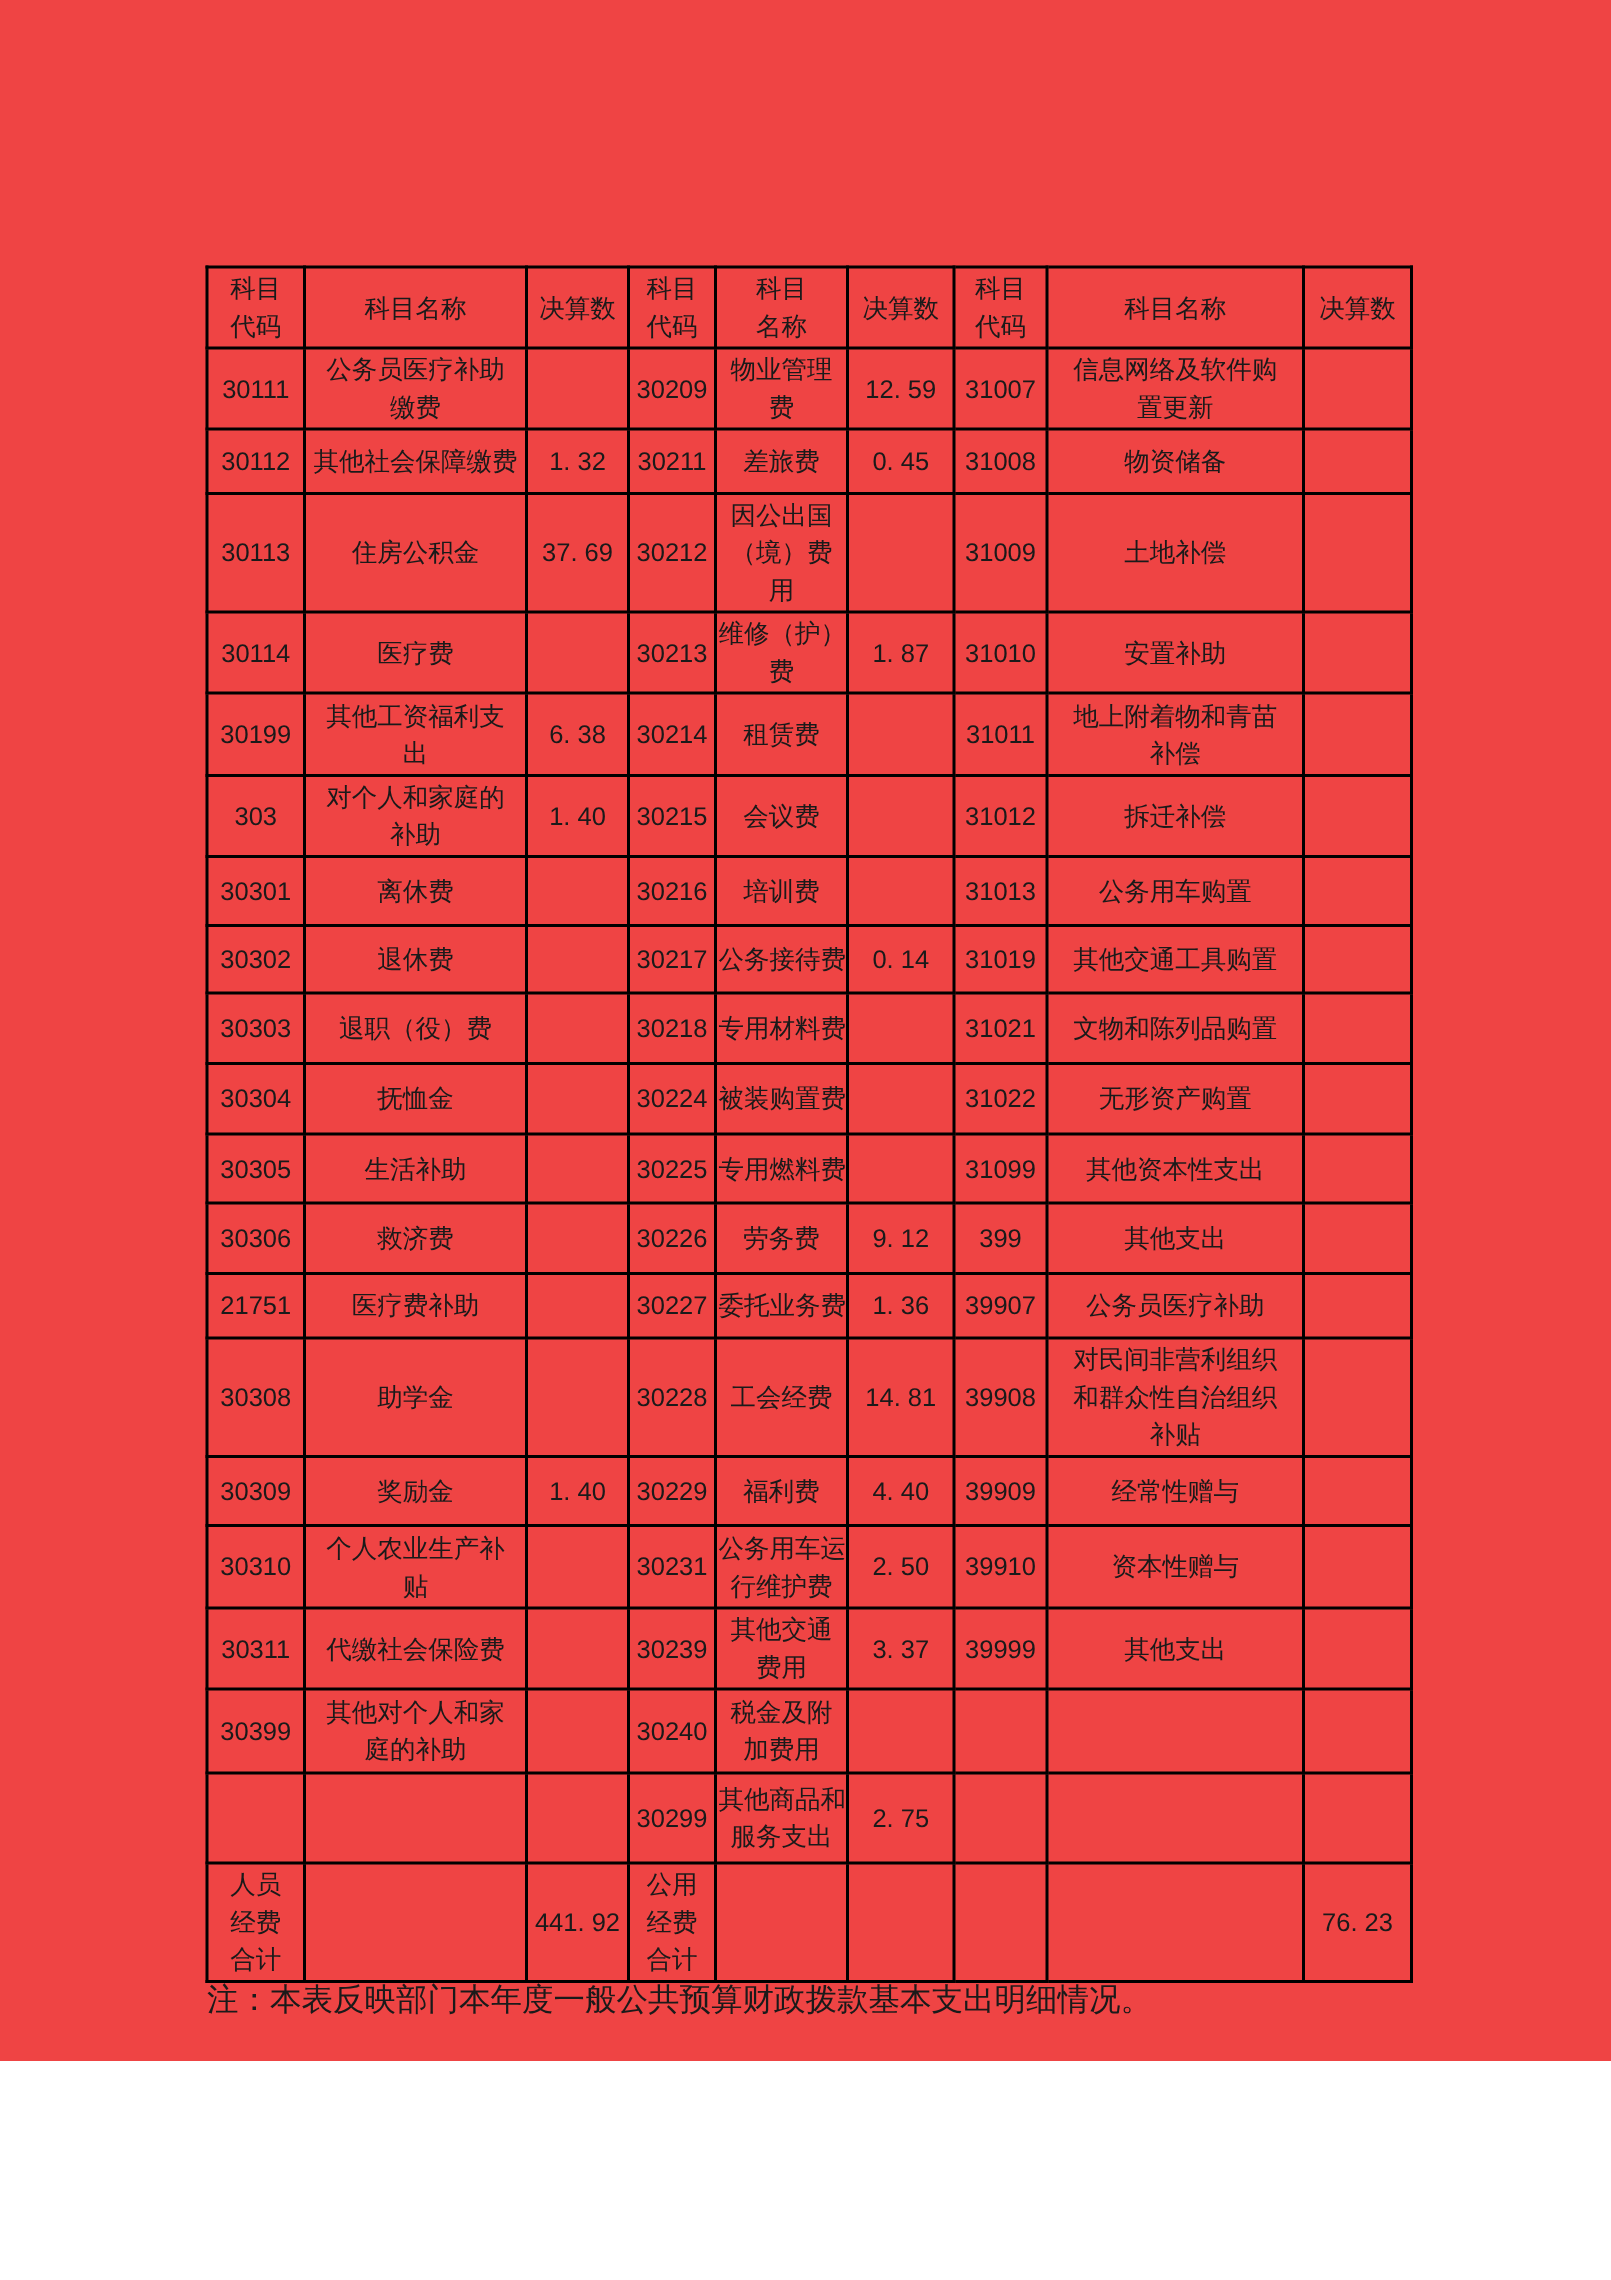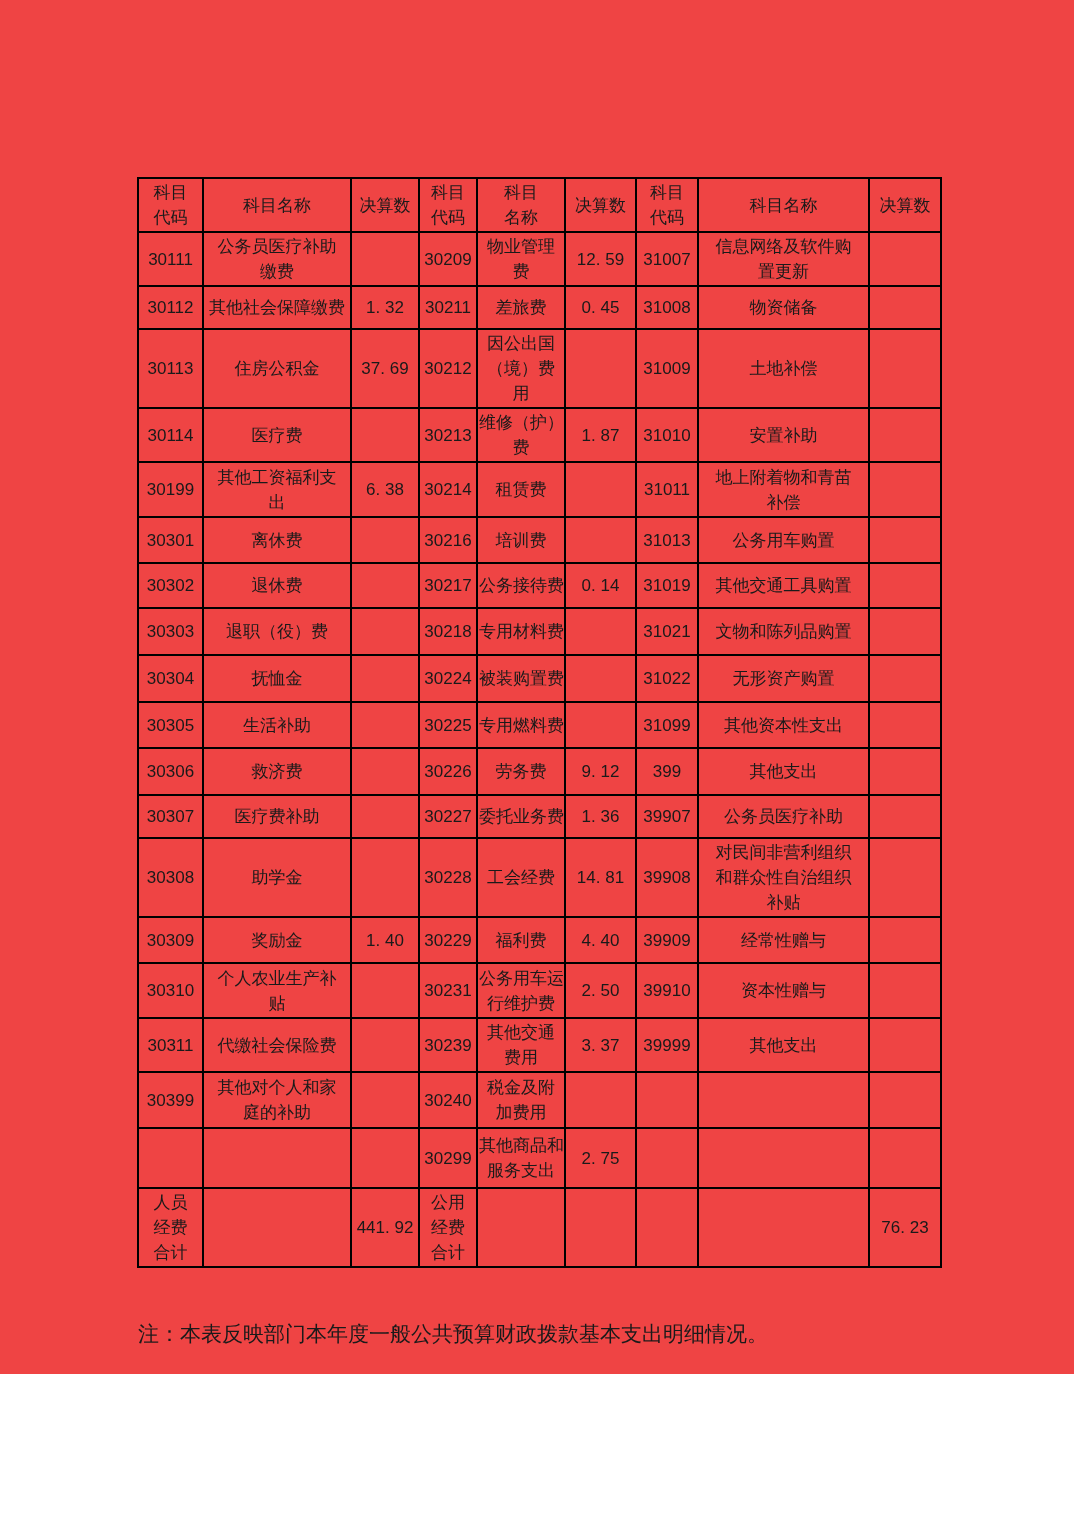--- a/index.html
+++ b/index.html
@@ -145,20 +145,32 @@
 出</td>
           <td>6. 38</td>
           <td>30214</td>
           <td>租赁费</td>
           <td></td>
           <td>31011</td>
           <td>地上附着物和青苗
 补偿</td>
           <td></td>
         </tr>
+        <tr style="height: 49px;">
+          <td>303</td>
+          <td>对个人和家庭的
+补助</td>
+          <td>1. 40</td>
+          <td>30215</td>
+          <td>会议费</td>
+          <td></td>
+          <td>31012</td>
+          <td>拆迁补偿</td>
+          <td></td>
+        </tr>
         <tr style="height: 46px;">
           <td>30301</td>
           <td>离休费</td>
           <td></td>
           <td>30216</td>
           <td>培训费</td>
           <td></td>
           <td>31013</td>
           <td>公务用车购置</td>
           <td></td>
@@ -212,21 +224,21 @@
           <td>救济费</td>
           <td></td>
           <td>30226</td>
           <td>劳务费</td>
           <td>9. 12</td>
           <td>399</td>
           <td>其他支出</td>
           <td></td>
         </tr>
         <tr style="height: 43px;">
-          <td>30307</td>
+          <td>21751</td>
           <td>医疗费补助</td>
           <td></td>
           <td>30227</td>
           <td>委托业务费</td>
           <td>1. 36</td>
           <td>39907</td>
           <td>公务员医疗补助</td>
           <td></td>
         </tr>
         <tr style="height: 79px;">

